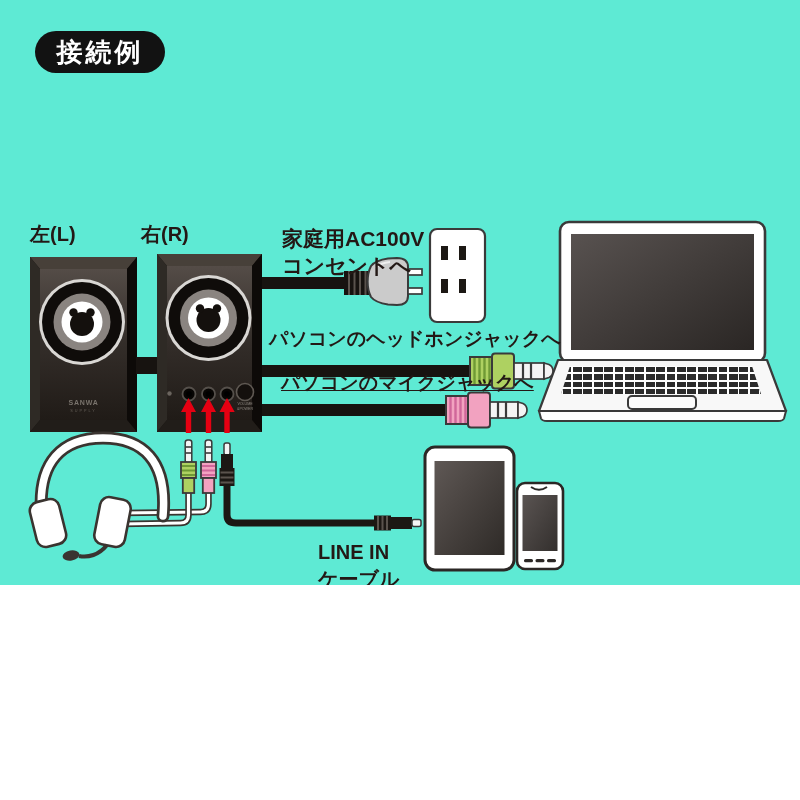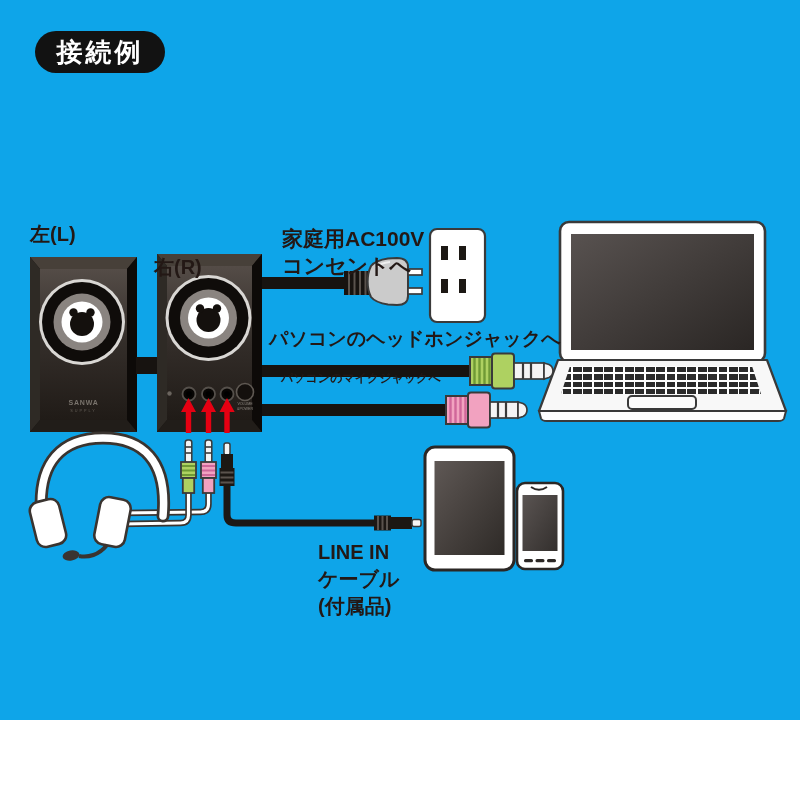--- a/index.html
+++ b/index.html
@@ -1,28 +1,28 @@
 <!DOCTYPE html>
 <html><head>
 <meta charset="utf-8">
 <style>
   html,body{margin:0;padding:0;background:#fff;}
-  .stage{position:relative;width:800px;height:720px;background:#0ea5e9;overflow:hidden;
+  .stage{position:relative;width:800px;height:585px;background:#5eead4;overflow:hidden;
          font-family:"Liberation Sans","DejaVu Sans",sans-serif;color:#231815;}
   .stage svg{position:absolute;left:0;top:0;}
   .badge{position:absolute;left:35px;top:31px;width:130px;height:42px;background:#121212;
          border-radius:21px;color:#fff;font-size:26px;font-weight:bold;letter-spacing:3px;
          display:flex;align-items:center;justify-content:center;}
   .spk-label{position:absolute;top:221px;font-size:20px;font-weight:bold;}
   .spk-label.l{left:30px;width:107px;}
-  .spk-label.r{left:154px;width:105px;margin-top:33px;}
+  .spk-label.r{left:141px;width:105px;}
   .callout{position:absolute;font-weight:bold;white-space:pre-line;line-height:1.28;}
   .co-ac{left:282px;top:186px;font-size:21px;line-height:27px;margin-top:39px;}
   .co-hp{left:269px;top:327px;font-size:19px;}
-  .co-mic{left:281px;top:371px;font-size:12px;}
+  .co-mic{left:281px;top:371px;font-size:19px;text-decoration:underline;}
   .co-headset{left:122px;top:542px;font-size:20px;line-height:26px;}
   .co-linein{left:318px;top:539px;font-size:20px;line-height:27px;}
   .co-devices{left:578px;top:484px;font-size:20px;line-height:27px;}
   .kbd{position:absolute;left:561px;top:366px;width:200px;height:28px;
        clip-path:polygon(4.5% 0,95.5% 0,100% 100%,0 100%);
        background-color:#fff;
        background-image:
          repeating-linear-gradient(90deg,#ffffff 0 1.6px,transparent 1.6px 10.4px),
          repeating-linear-gradient(0deg,#2b2b2b 0 5.2px,#ffffff 5.2px 7.2px);}
   .trackpad{position:absolute;left:627px;top:395px;width:70px;height:15px;background:#fcfcfc;

